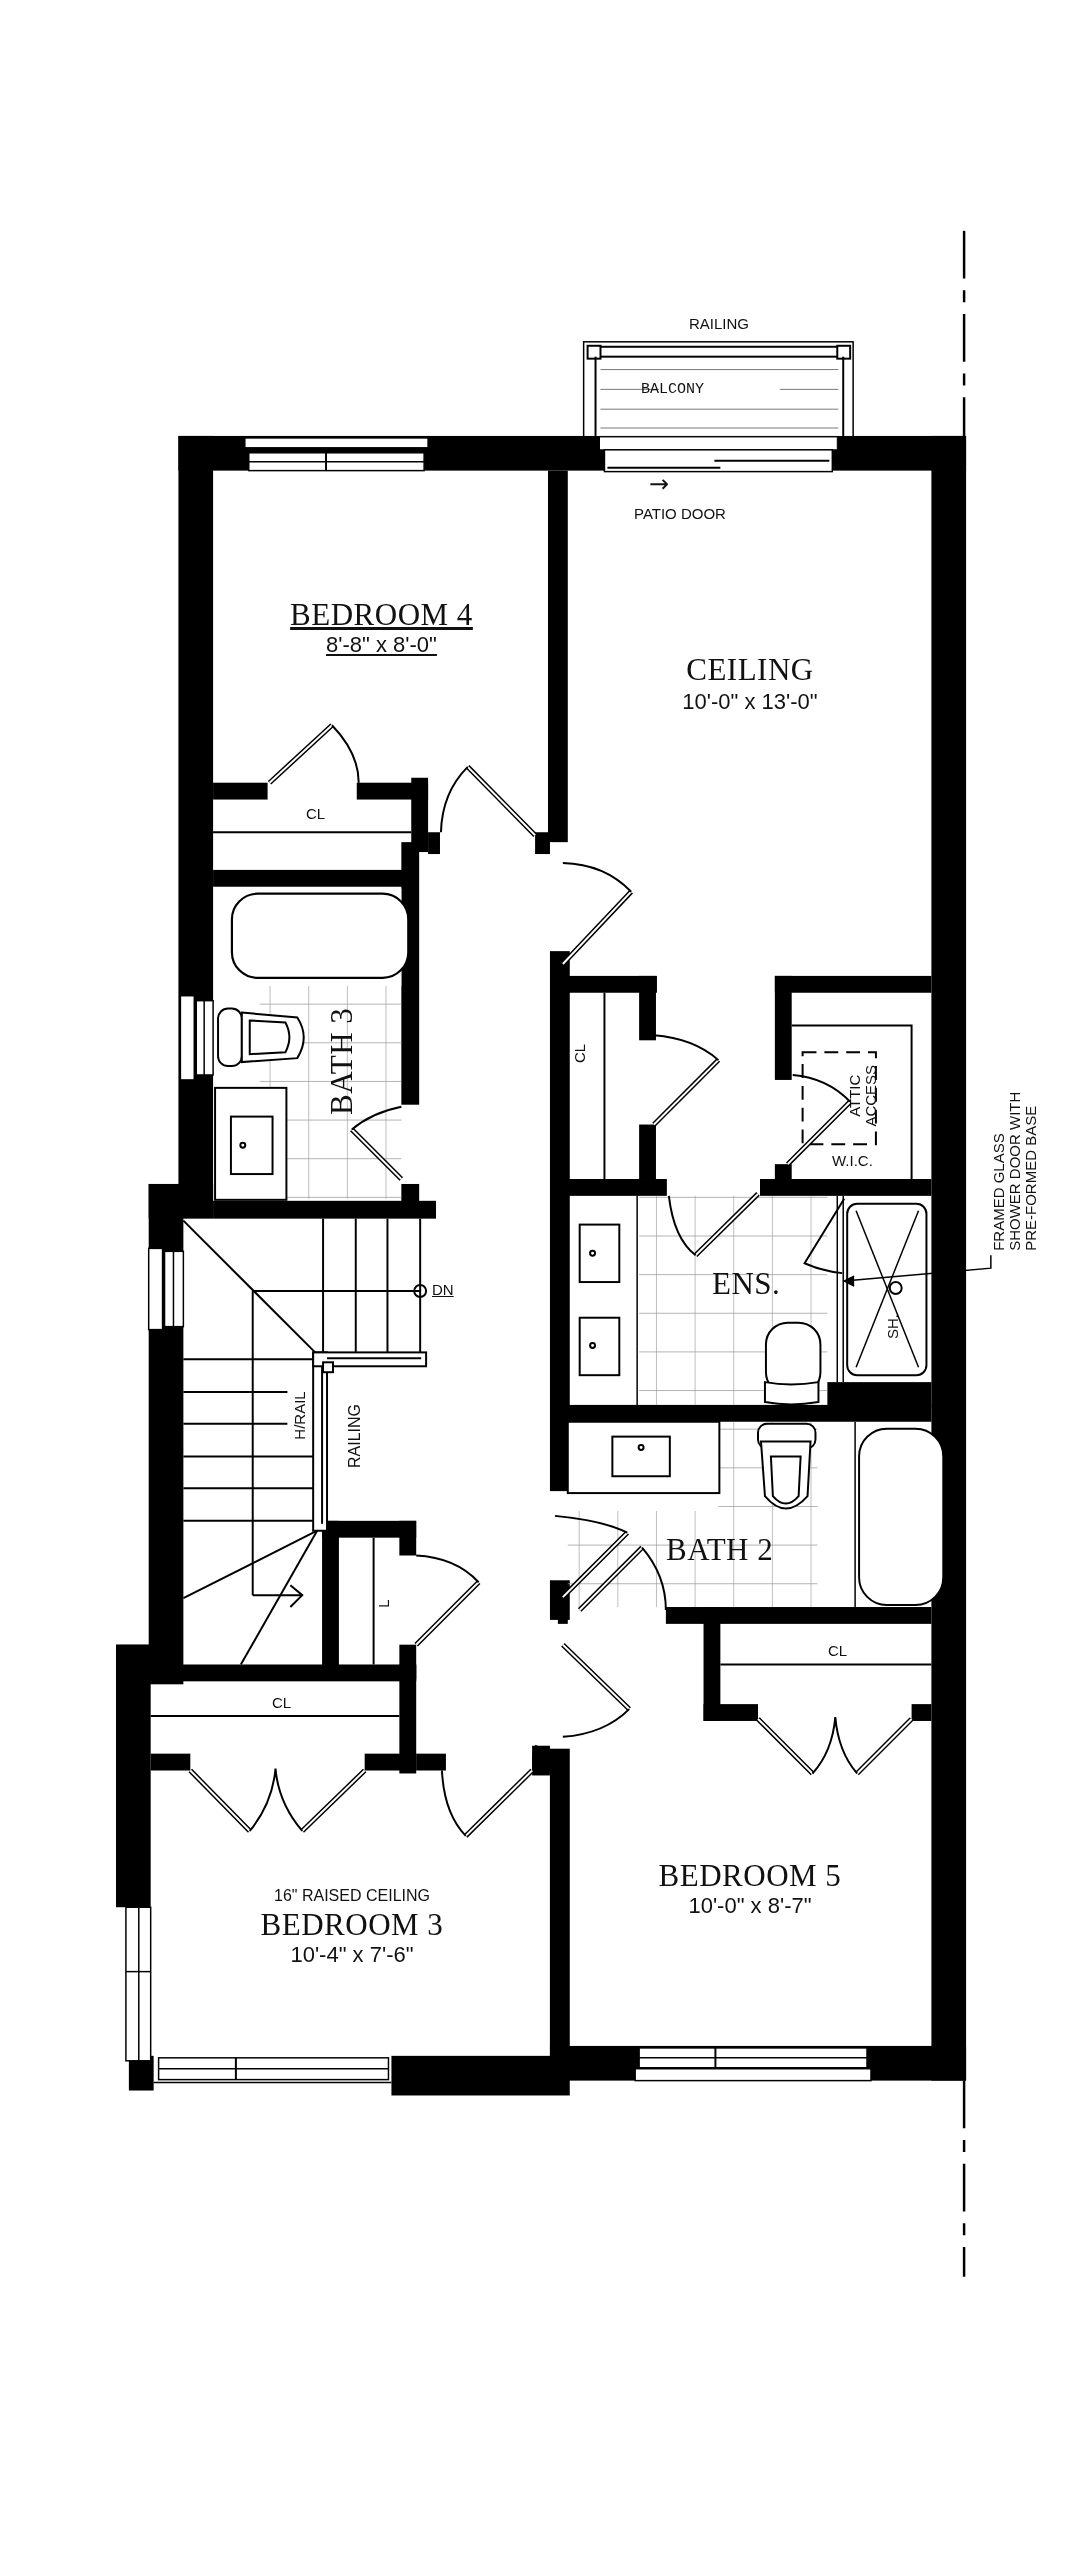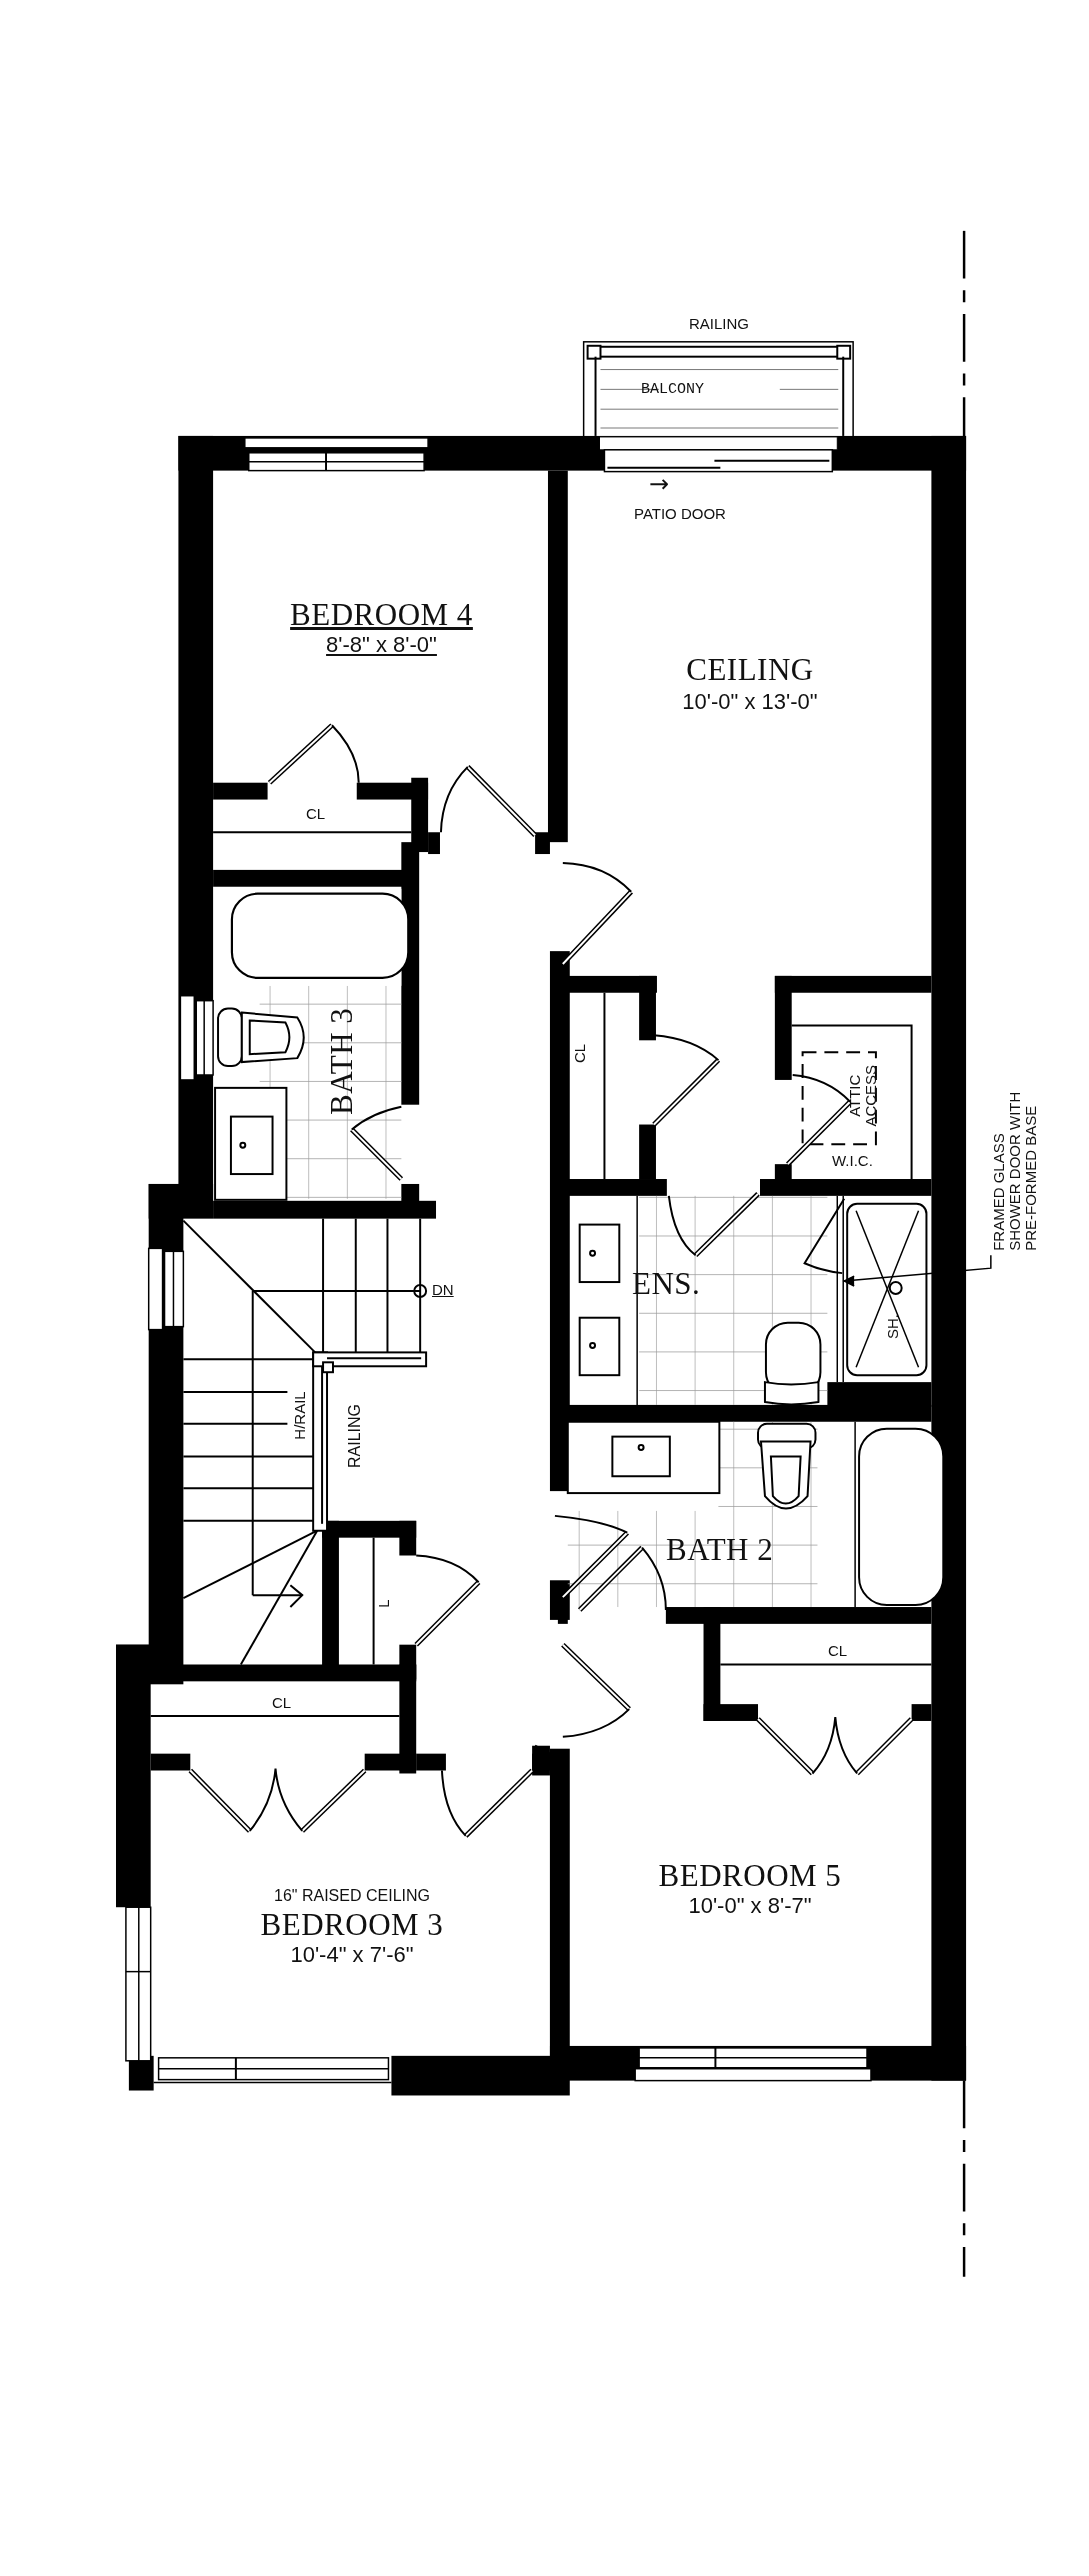--- a/index.html
+++ b/index.html
@@ -342,21 +342,21 @@
   <div>ACCESS</div>
 </div>
 <div class="lbl small" style="left:832px; top:1152px;">W.I.C.</div>
 
 <div class="lbl small" style="left:936px; top:1147px; transform:rotate(-90deg); line-height:1.08; text-align:left; font-size:15px;">
   <div>FRAMED GLASS</div>
   <div>SHOWER DOOR WITH</div>
   <div>PRE-FORMED BASE</div>
 </div>
 
-<div class="lbl room-name" style="left:632px; top:1268px;">ENS.</div>
+<div class="lbl room-name" style="left:712px; top:1268px;">ENS.</div>
 <div class="lbl small" style="left:880px; top:1318px; transform:rotate(-90deg);">SH.</div>
 
 <div class="lbl room-name" style="left:289px; top:1045px; transform:rotate(-90deg);">BATH 3</div>
 
 <div class="lbl small" style="left:432px; top:1281px;text-decoration:underline;">DN</div>
 <div class="lbl small" style="left:275px; top:1407px; transform:rotate(-90deg);">H/RAIL</div>
 <div class="lbl small" style="left:323px; top:1427px; transform:rotate(-90deg); font-size:16px;">RAILING</div>
 <div class="lbl small" style="left:379px; top:1595px; transform:rotate(-90deg);">L</div>
 
 <div class="lbl room-name" style="left:666px; top:1534px;">BATH 2</div>

